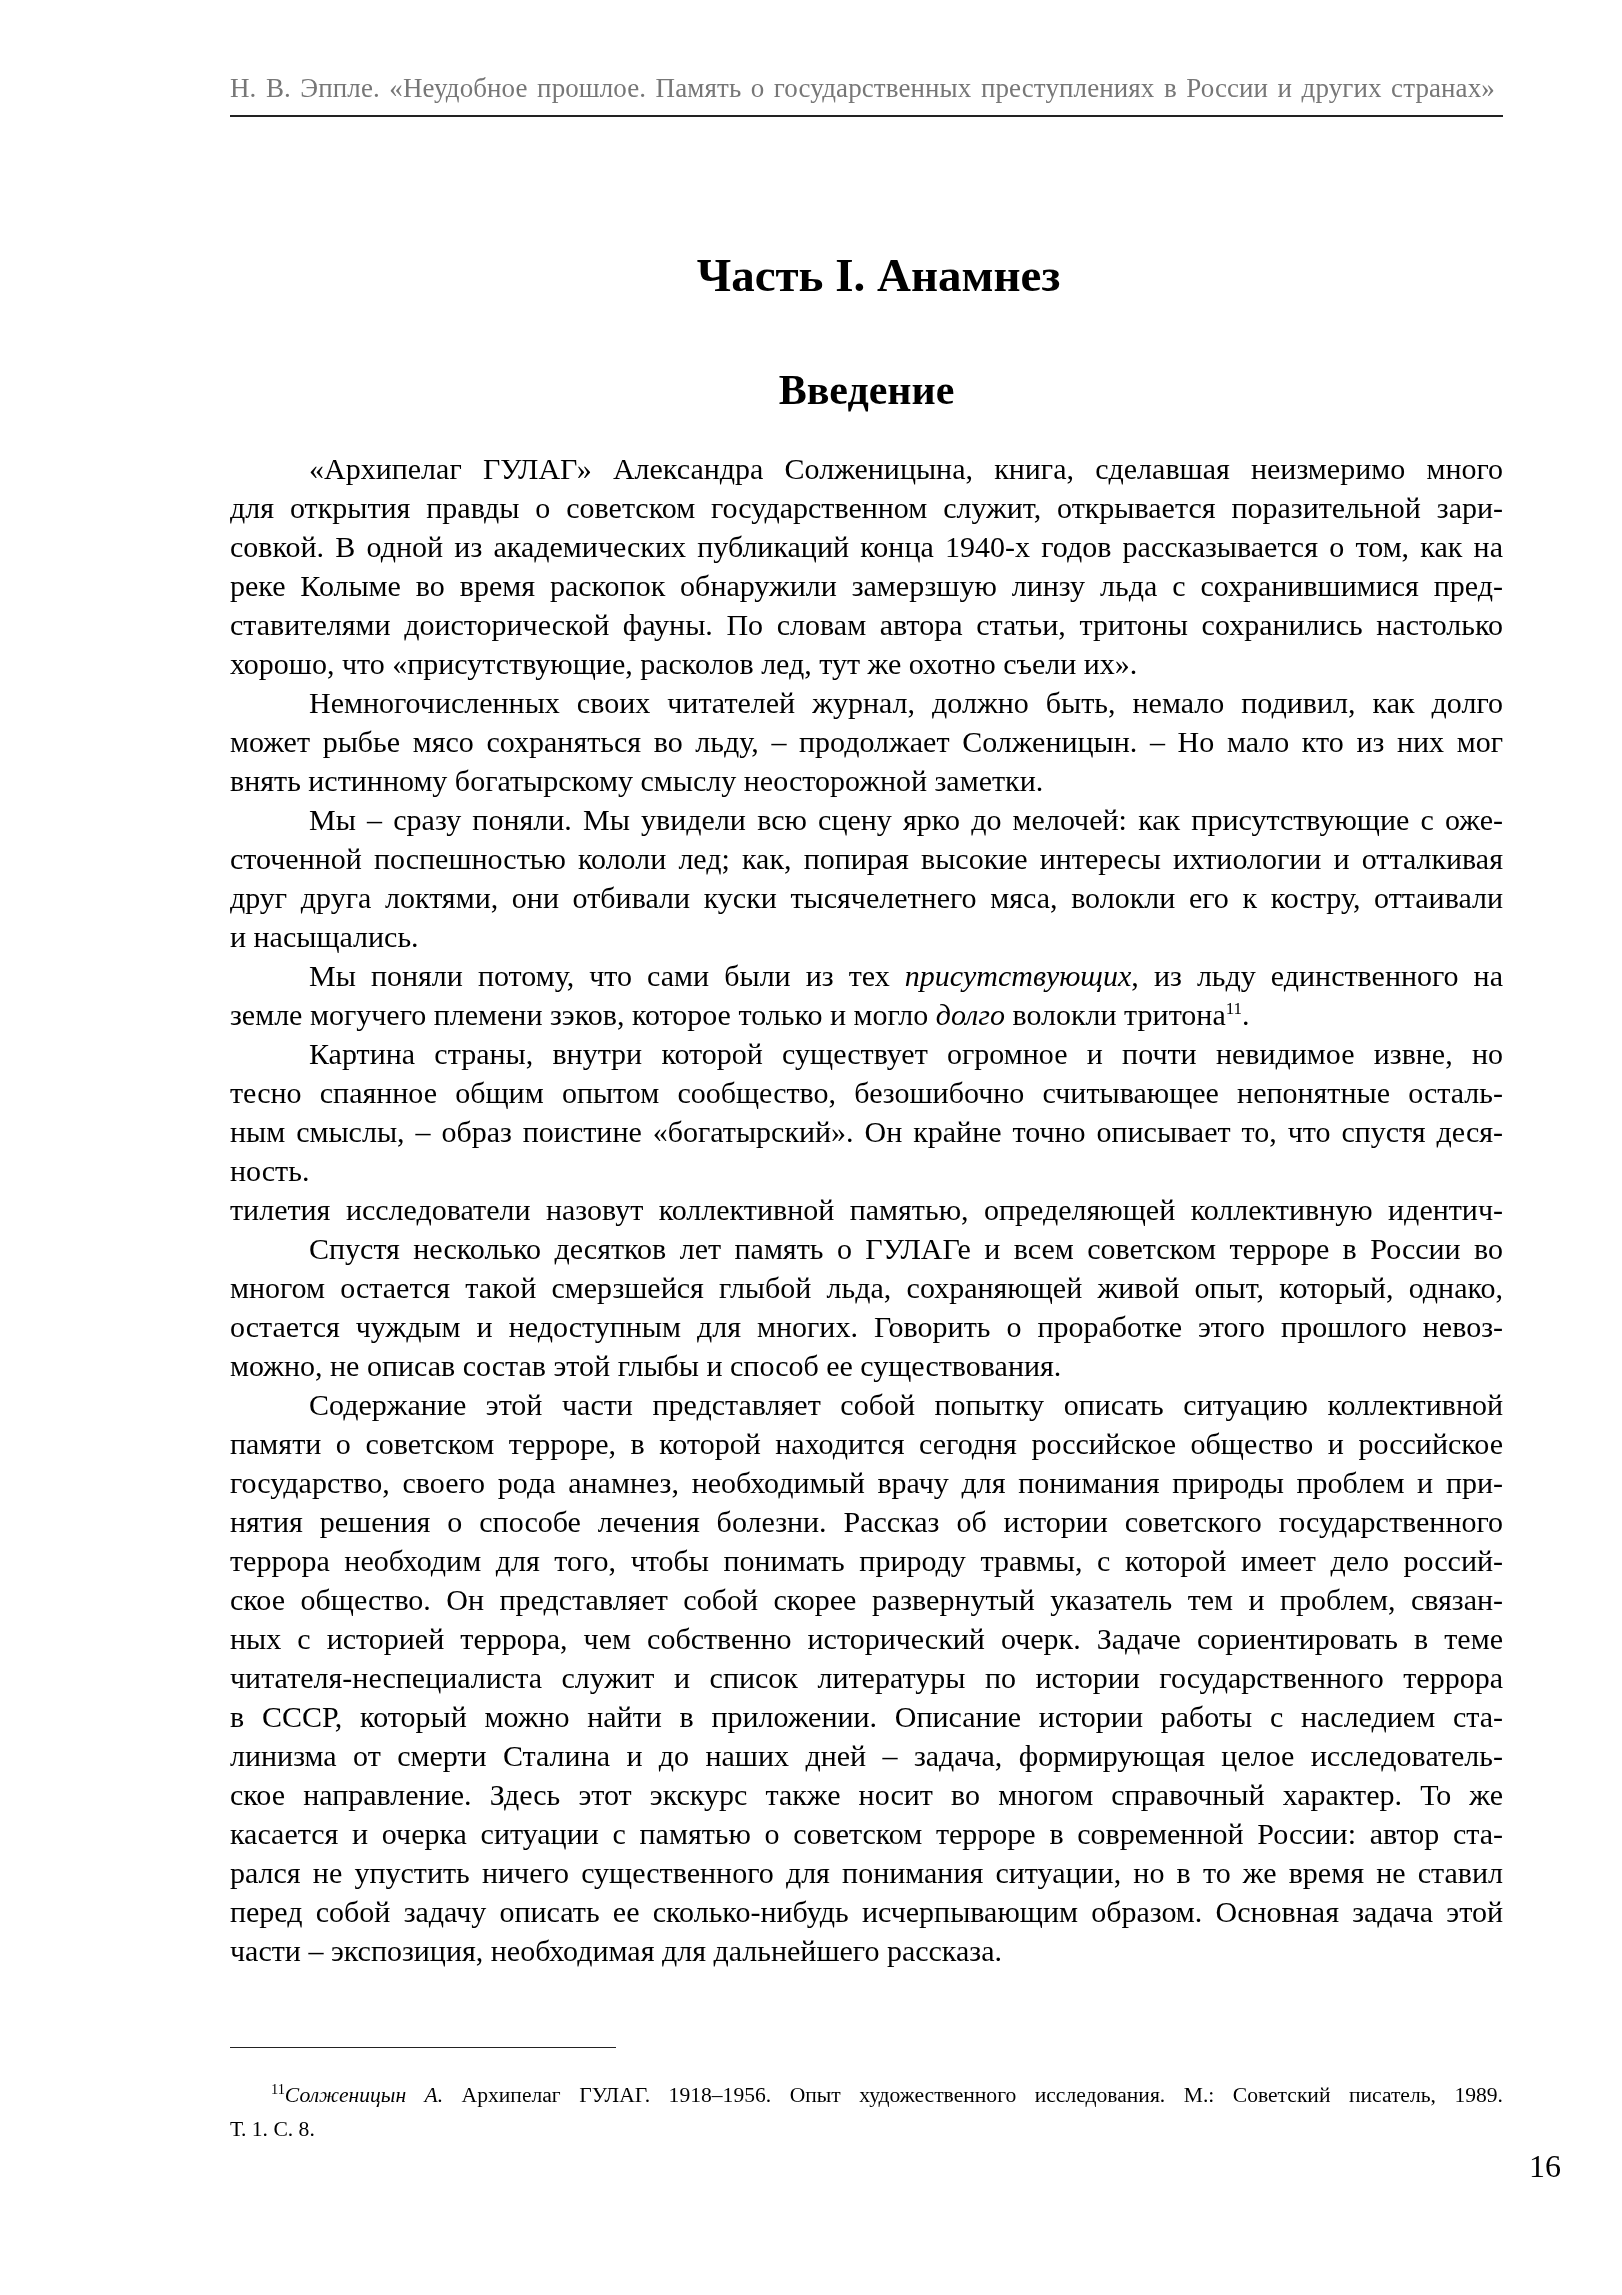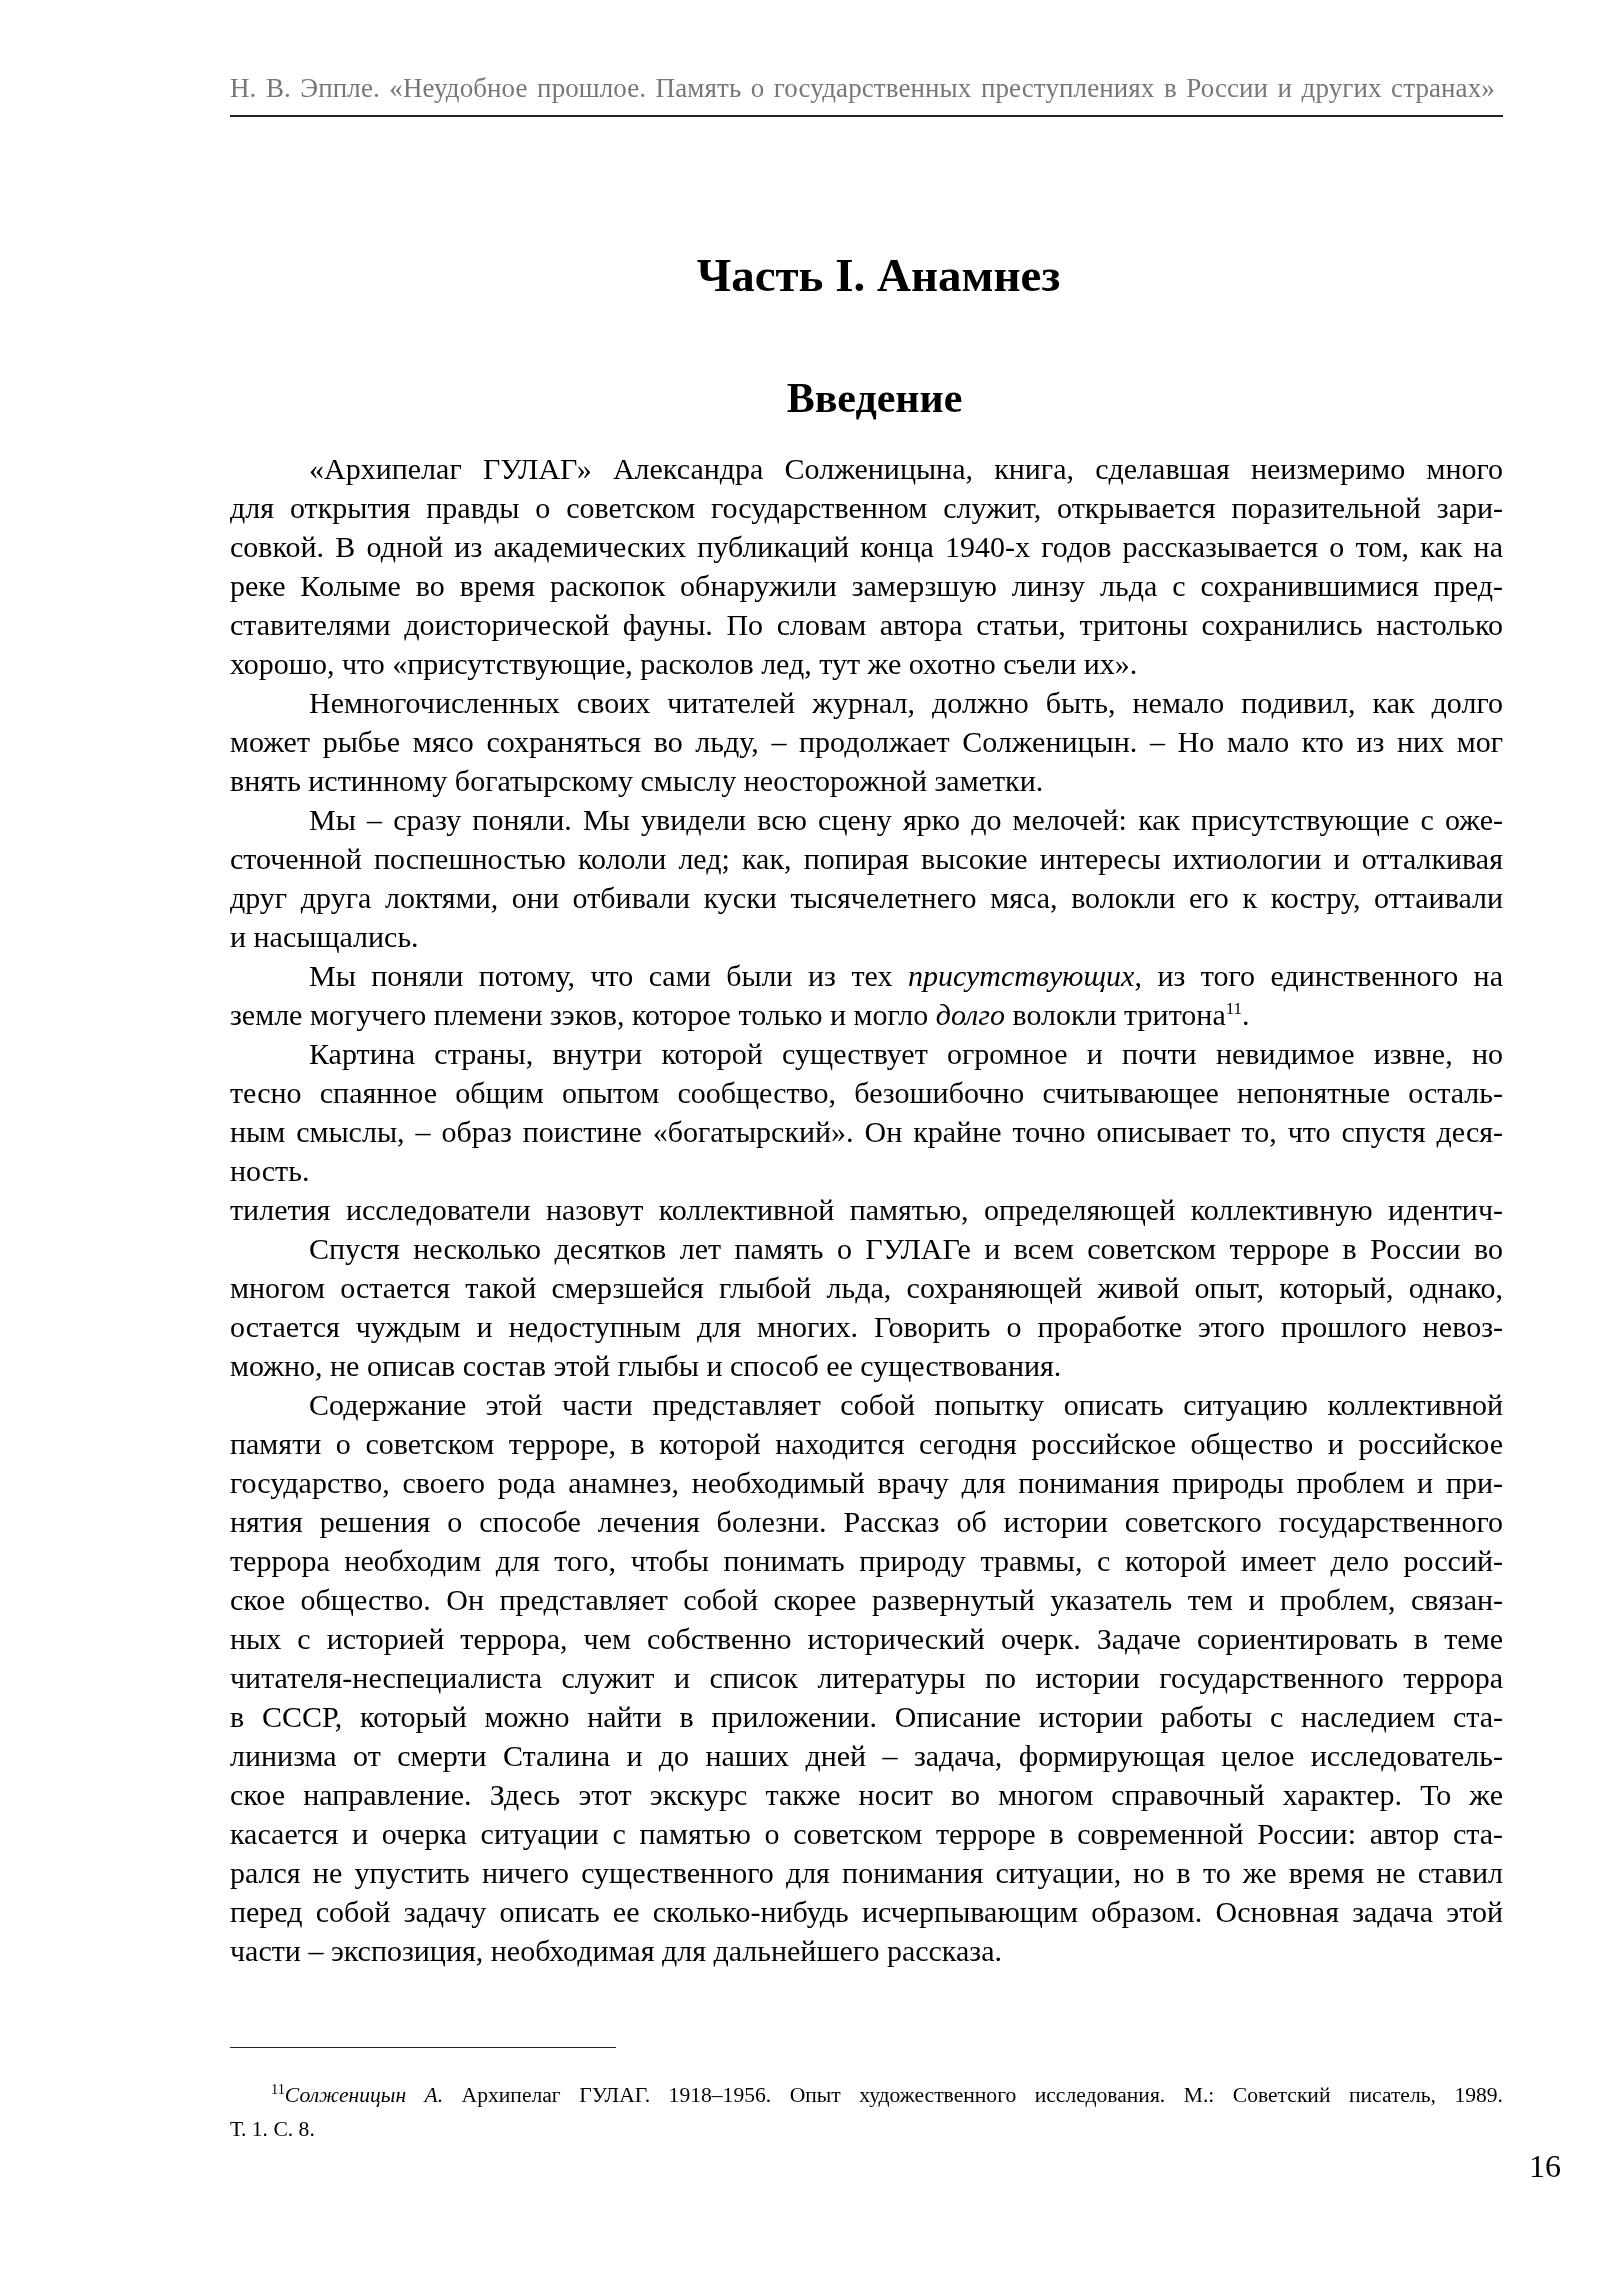--- a/index.html
+++ b/index.html
@@ -26,21 +26,21 @@
   .footnote sup { font-size: 14.4px; }
   .page-number { position: absolute; left: 1529px; top: 2148px; font-size: 32px; }
 </style>
 </head>
 <body>
 
 <div class="running-head">Н. В. Эппле. «Неудобное прошлое. Память о государственных преступлениях в России и других странах»</div>
 <div class="head-rule"></div>
 
 <h1 class="part-title" style="margin:12px;">Часть I. Анамнез</h1>
-<h2 class="section-title" style="margin:8px;">Введение</h2>
+<h2 class="section-title" style="margin:0;">Введение</h2>
 
 <div class="body" id="body-text">
     <div>
       <span class="line indent">«Архипелаг ГУЛАГ» Александра Солженицына, книга, сделавшая неизмеримо много</span>
       <span class="line">для открытия правды о советском государственном служит, открывается поразительной зари-</span>
       <span class="line">совкой. В одной из академических публикаций конца 1940-х годов рассказывается о том, как на</span>
       <span class="line">реке Колыме во время раскопок обнаружили замерзшую линзу льда с сохранившимися пред-</span>
       <span class="line">ставителями доисторической фауны. По словам автора статьи, тритоны сохранились настолько</span>
       <span class="line last">хорошо, что «присутствующие, расколов лед, тут же охотно съели их».</span>
     </div>
@@ -49,21 +49,21 @@
       <span class="line">может рыбье мясо сохраняться во льду, – продолжает Солженицын. – Но мало кто из них мог</span>
       <span class="line last">внять истинному богатырскому смыслу неосторожной заметки.</span>
     </div>
     <div>
       <span class="line indent">Мы – сразу поняли. Мы увидели всю сцену ярко до мелочей: как присутствующие с оже-</span>
       <span class="line">сточенной поспешностью кололи лед; как, попирая высокие интересы ихтиологии и отталкивая</span>
       <span class="line">друг друга локтями, они отбивали куски тысячелетнего мяса, волокли его к костру, оттаивали</span>
       <span class="line last">и насыщались.</span>
     </div>
     <div>
-      <span class="line indent"><span>Мы поняли потому, что сами были из тех </span><i>присутствующих</i><span>, из того единственного на</span></span>
+      <span class="line indent"><span>Мы поняли потому, что сами были из тех </span><i>присутствующих</i><span>, из льду единственного на</span></span>
       <span class="line last"><span>земле могучего племени зэков, которое только и могло </span><i>долго</i><span> волокли тритона</span><sup>11</sup><span>.</span></span>
     </div>
     <div>
       <span class="line indent">Картина страны, внутри которой существует огромное и почти невидимое извне, но</span>
       <span class="line">тесно спаянное общим опытом сообщество, безошибочно считывающее непонятные осталь-</span>
       <span class="line">ным смыслы, – образ поистине «богатырский». Он крайне точно описывает то, что спустя деся-</span>
       <span class="line last">ность.</span>
       <span class="line">тилетия исследователи назовут коллективной памятью, определяющей коллективную идентич-</span>
     </div>
     <div>

